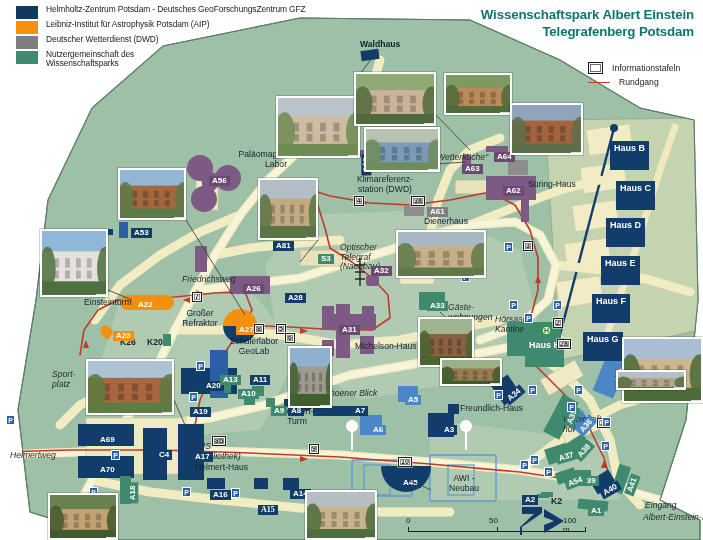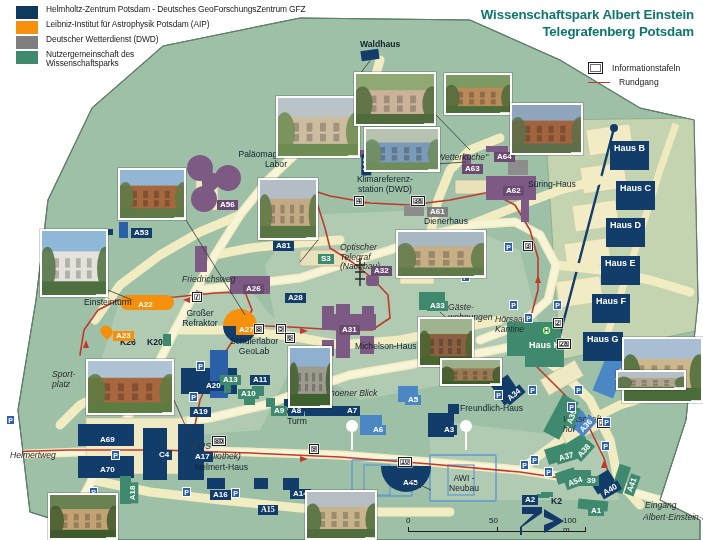--- a/index.html
+++ b/index.html
@@ -677,21 +677,21 @@
       <div class="pn it" style="left: 643px; top: 513px;">Albert-Einstein-Straße</div>
       <div class="pn it" style="left: 52px; top: 370px;">Sport-<br>platz</div>
       <div class="pn b" style="left: 147px; top: 338px;">K20</div>
       <div class="pn b" style="left: 120px; top: 338px;">K26</div>
       <div class="pn b" style="left: 551px; top: 497px;">K2</div>
       <div class="pn it" style="left: 10px; top: 451px;">Helmertweg</div>
       <div class="pn it" style="left: 320px; top: 389px;">Schoener Blick</div>
     </div>
 
 <div id="buildinglabels">
-      <div class="flag pik sm" style="left: 209px; top: 200px; margin-left: 8px;">A56</div>
+      <div class="flag pik sm" style="left: 209px; top: 176px;">A56</div>
       <div class="flag gfz sm" style="left: 131px; top: 228px;">A53</div>
       <div class="flag gfz sm" style="left: 273px; top: 241px;">A81</div>
       <div class="flag pik sm" style="left: 243px; top: 284px;">A26</div>
       <div class="flag aip sm" style="left: 135px; top: 300px;">A22</div>
       <div class="flag aip sm" style="left: 113px; top: 331px;">A23</div>
       <div class="flag gfz sm" style="left: 285px; top: 293px;">A28</div>
       <div class="flag aip sm" style="left: 236px; top: 325px;">A27</div>
       <div class="flag pik sm" style="left: 339px; top: 325px;">A31</div>
       <div class="flag pik sm" style="left: 371px; top: 266px;">A32</div>
       <div class="flag nut sm" style="left: 427px; top: 301px;">A33</div>
@@ -719,21 +719,21 @@
       <div class="flag gfz sm" style="left: 190px; top: 407px;">A19</div>
       <div class="flag nut sm" style="left: 123px; top: 488px; transform: rotate(-90deg);">A18</div>
       <div class="flag gfz sm" style="left: 210px; top: 490px;">A16</div>
       <div class="flag gfz sm" style="left: 258px; top: 505px; font-family: Liberation Serif, serif;">A15</div>
       <div class="flag gfz sm" style="left: 290px; top: 489px;">A14</div>
       <div class="flag nut sm" style="left: 220px; top: 375px;">A13</div>
       <div class="flag gfz sm" style="left: 250px; top: 375px;">A11</div>
       <div class="flag nut sm" style="left: 238px; top: 389px;">A10</div>
       <div class="flag nut sm" style="left: 271px; top: 406px;">A9</div>
       <div class="flag gfz sm" style="left: 288px; top: 406px;">A8</div>
-      <div class="flag gfz sm" style="left: 305px; top: 406px; padding-left: 42px;">A7</div>
+      <div class="flag gfz sm" style="left: 313px; top: 406px; padding-left: 42px;">A7</div>
       <div class="flag awi sm" style="left: 370px; top: 425px;">A6</div>
       <div class="flag awi sm" style="left: 405px; top: 395px;">A5</div>
       <div class="flag gfz sm" style="left: 441px; top: 425px;">A3</div>
       <div class="flag gfz sm" style="left: 522px; top: 495px;">A2</div>
       <div class="flag nut sm" style="left: 588px; top: 506px;">A1</div>
       <div class="flag nut sm" style="left: 318px; top: 254px;">S3</div>
       <div class="flag gfz" style="left: 610px; top: 141px;">Haus B</div>
       <div class="flag gfz" style="left: 616px; top: 181px;">Haus C</div>
       <div class="flag gfz" style="left: 606px; top: 218px;">Haus D</div>
       <div class="flag gfz" style="left: 601px; top: 256px;">Haus E</div>

